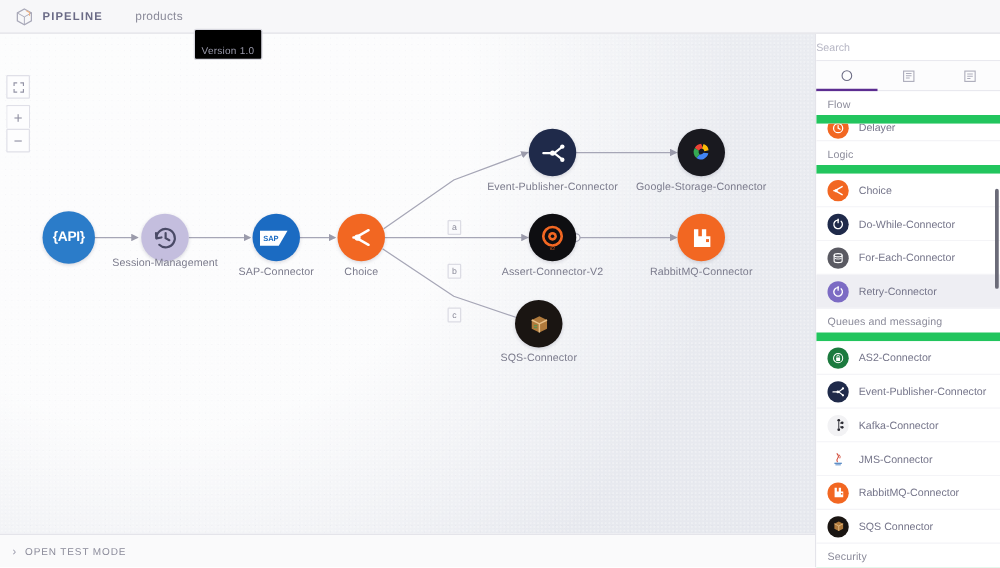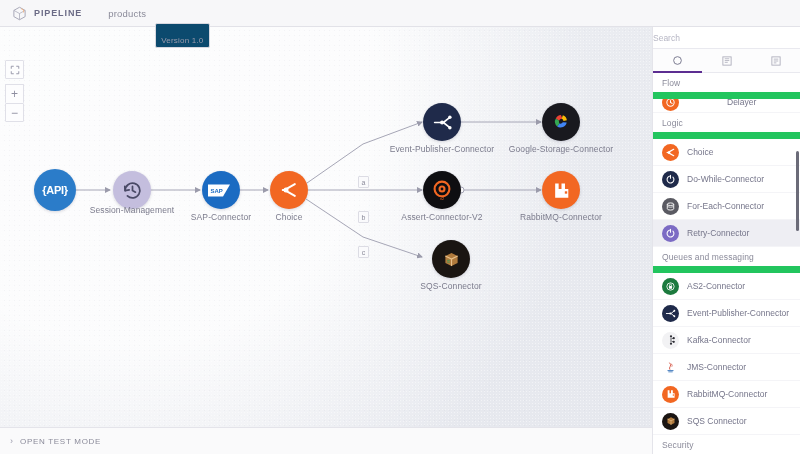--- a/index.html
+++ b/index.html
@@ -19,21 +19,21 @@
   .brand { display: flex; align-items: center; gap: 7px; padding-left: 12px; }
   .brand-mark { width: 15px; height: 15px; opacity: .62; }
   .brand-name {
     font-size: 9px; font-weight: bold; letter-spacing: .9px; color: #6b6b86;
   }
   .hdr-sep { width: 26px; }
   .crumb { font-size: 9.5px; color: #8b8b9a; letter-spacing: .2px; }
   .version-badge {
     margin-left: 9px; font-size: 8px; color: #9a9aab;
     border: 1px solid #d8d8e0; border-radius: 2px; padding: 12px 5px 2px 5px;
-    background: #0c4a6e; letter-spacing: .2px; margin-top: 44px;
+    background: #000000; letter-spacing: .2px; margin-top: 44px;
   }
   .hdr-right {
     margin-left: auto; display: flex; align-items: center;
     gap: 14px; padding-right: 12px;
   }
   .save-btn {
     background: #5c2d91; color: #fff; font-size: 9px; font-weight: bold;
     letter-spacing: .9px; padding: 5px 12px 5px 12px; border: none;
     border-radius: 2px; cursor: pointer; font-family: inherit;
   }
@@ -279,21 +279,21 @@
     <div class="node" style="left:542px; top:144px;">
       <div class="node-circle" style="width:38px;height:38px;background:#f26722;">
         <svg width="19" height="19" viewBox="0 0 24 24">
           <path d="M4 3 H8.4 V10 H12 V3 H16.4 V10 H20.6 V21 H4 Z" fill="#ffffff"></path>
           <rect x="16.2" y="13" width="3" height="3" fill="#f26722"></rect>
         </svg>
       </div>
       <div class="node-label" style="top:41px;">RabbitMQ-Connector</div>
     </div>
 
-    <div class="node" style="left:432px; top:213px;">
+    <div class="node" style="left:412px; top:213px;">
       <div class="node-circle" style="width:38px;height:38px;background:#1a1512;">
         <svg width="21" height="21" viewBox="0 0 24 24">
           <path d="M5 8 L12 4.5 L19 8 L19 16 L12 19.5 L5 16 Z" fill="#b07a3c"></path>
           <path d="M5 8 L12 11.5 L19 8" fill="none" stroke="#e8c08a" stroke-width="1.3"></path>
           <path d="M12 11.5 L12 19.5" fill="none" stroke="#e8c08a" stroke-width="1.3"></path>
           <path d="M7 13 L10 13 M7 15 L10 15" stroke="#5f8f4e" stroke-width="1.2"></path>
         </svg>
       </div>
       <div class="node-label" style="top:41px;">SQS-Connector</div>
     </div>
@@ -335,21 +335,21 @@
     <div class="sb-list">
 
       <div class="sb-group">Flow</div>
       <div class="sb-item clip-top" style="height:14px;">
         <div class="sb-item-ico" style="background:#f26722; margin-top:-7px;">
           <svg width="11" height="11" viewBox="0 0 24 24">
             <circle cx="12" cy="12" r="8" fill="none" stroke="#fff" stroke-width="2.2"></circle>
             <path d="M12 7.5 L12 12 L15.4 14" stroke="#fff" stroke-width="2.2" stroke-linecap="round" fill="none"></path>
           </svg>
         </div>
-        <span class="sb-item-label" style="margin-top:-7px;margin-left:40px;">Delayer</span>
+        <span class="sb-item-label" style="margin-top:-7px;">Delayer</span>
       </div>
 
       <div class="sb-group">Logic</div>
 
       <div class="sb-item">
         <div class="sb-item-ico" style="background:#f26722;">
           <svg width="11" height="11" viewBox="0 0 24 24">
             <path d="M19 5 L9 10.6 M19 19 L9 13.4 M9 12 L4.5 12" stroke="#fff" stroke-width="2.6" stroke-linecap="round" fill="none"></path>
             <circle cx="8.4" cy="12" r="3" fill="#fff"></circle>
           </svg>

